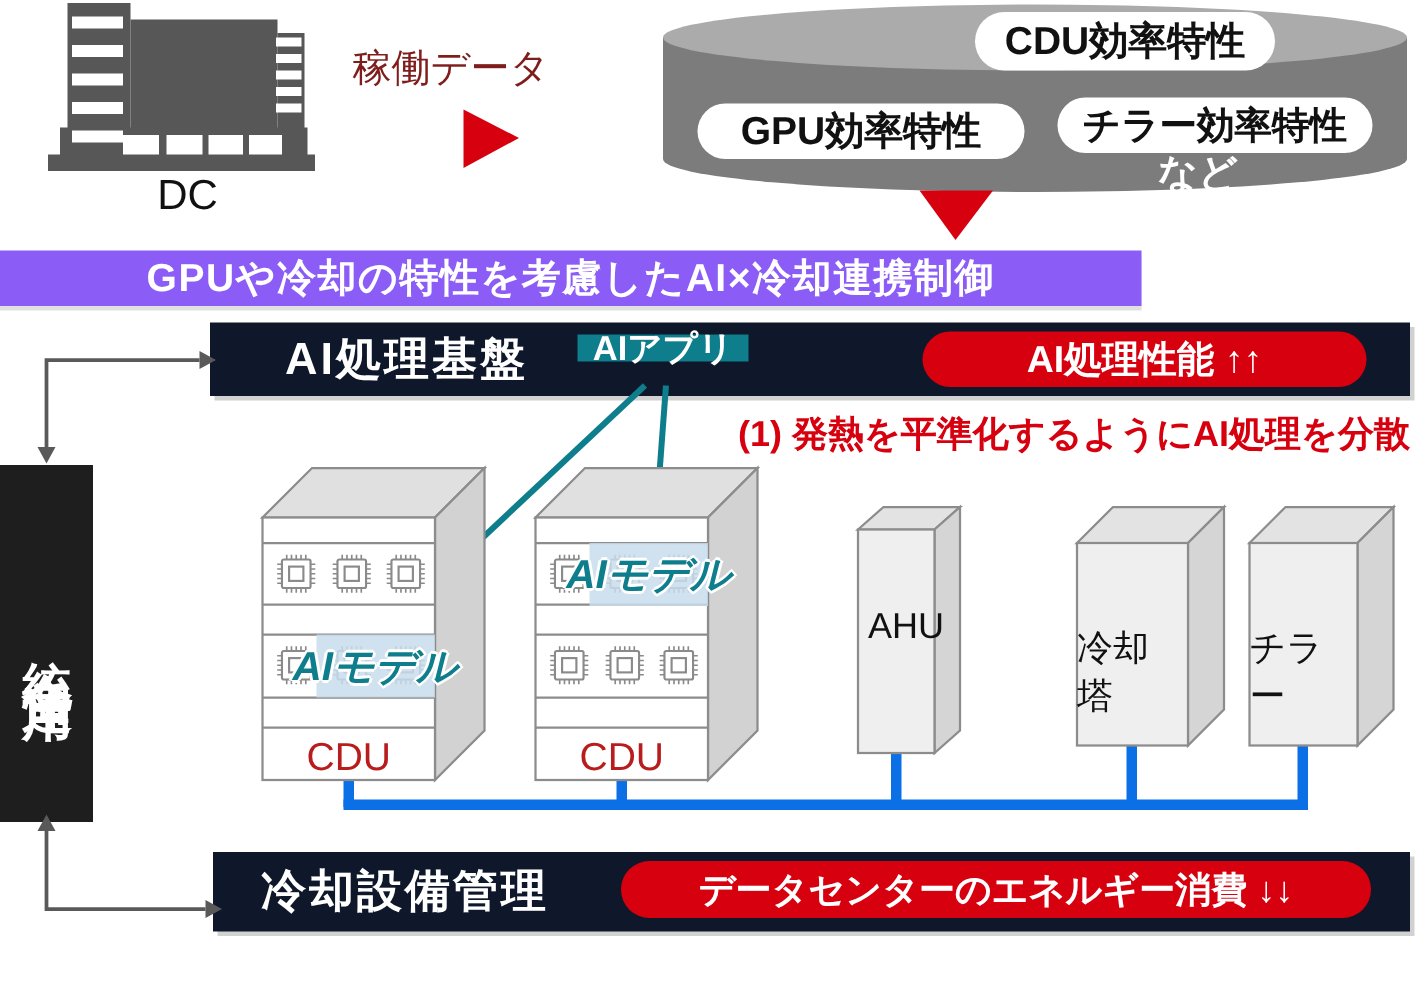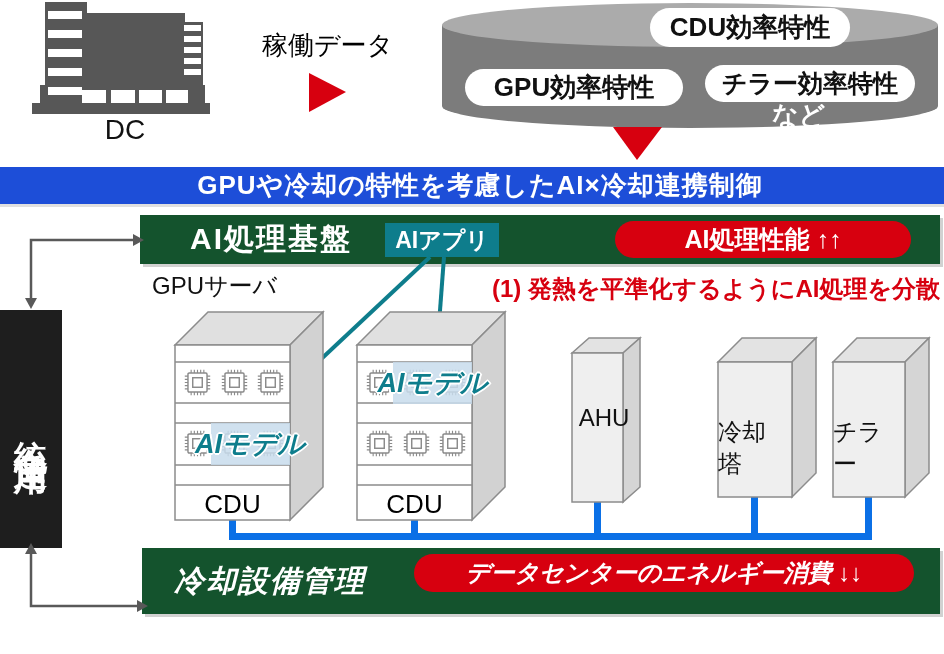--- a/index.html
+++ b/index.html
@@ -10,59 +10,59 @@
   .abs{position:absolute;}
   .layer-svg{position:absolute;left:0;top:0;z-index:2;pointer-events:none;}
   .z1{z-index:1;} .z3{z-index:3;}
 
   
   .ctr{display:flex;align-items:center;justify-content:center;}
   .nowrap{white-space:nowrap;}
 
   
   .dc-label{left:80px;top:114px;width:90px;font-size:28px;color:#111;justify-content:center;}
-  .flow-label{left:262px;top:28px;font-size:26px;color:#000000;}
+  .flow-label{left:235px;top:28px;font-size:26px;color:#7f1d1d;}
 
   
   .pill-white{background:#fff;border-radius:22px;color:#111;font-weight:700;}
   .pill-cdu{left:650px;top:8px;width:200px;height:39px;font-size:26px;}
   .pill-gpu{left:465px;top:69px;width:218px;height:37px;font-size:26px;}
   .pill-chiller{left:705px;top:65px;width:210px;height:37px;font-size:25px;}
   .etc-label{left:772px;top:98px;font-size:26px;font-weight:700;color:#fff;}
 
   
-  .banner{left:0;top:167px;width:928px;height:37px;background:#1d4ed8;color:#fff;
-          font-size:26px;font-weight:700;letter-spacing:1px;box-shadow:0 3px 0 rgba(0,0,0,.12);padding-left:16px;}
-
-  
-  .dark-bar{background:#14532d;box-shadow:3px 3px 0 rgba(0,0,0,.18);}
+  .banner{left:0;top:167px;width:761px;height:37px;background:#8b5cf6;color:#fff;
+          font-size:26px;font-weight:700;letter-spacing:1px;box-shadow:0 3px 0 rgba(0,0,0,.12);}
+
+  
+  .dark-bar{background:#0f172a;box-shadow:3px 3px 0 rgba(0,0,0,.18);}
   .bar-top{left:140px;top:215px;width:800px;height:49px;}
-  .bar-bottom{left:142px;top:548px;width:798px;height:66px;font-style:italic;}
+  .bar-bottom{left:142px;top:568px;width:798px;height:53px;}
   .bar-title{color:#fff;font-weight:700;font-size:30px;letter-spacing:2px;position:absolute;top:0;height:100%;display:flex;align-items:center;}
   .bar-top .bar-title{left:50px;}
   .bar-bottom .bar-title{left:32px;}
-  .badge-teal{position:absolute;left:245px;top:8px;width:114px;height:34px;background:#0e7d8c;
+  .badge-teal{position:absolute;left:245px;top:8px;width:114px;height:18px;background:#0e7d8c;
               color:#fff;font-weight:700;font-size:23px;}
   .pill-red{position:absolute;background:#d7000f;border-radius:20px;color:#fff;font-weight:700;}
   .pill-kpi-top{left:475px;top:6px;width:296px;height:37px;font-size:25px;}
   .pill-kpi-bottom{left:272px;top:6px;width:500px;height:38px;font-size:24px;}
 
   
   .left-rail{left:0;top:310px;width:62px;height:238px;background:#1e1e1e;}
   .left-rail-text{writing-mode:vertical-rl;text-orientation:upright;color:#fff;
                   font-size:34px;font-weight:700;letter-spacing:8px;}
 
   
   .gpu-server-label{left:152px;top:270px;font-size:24px;color:#111;}
   .note{color:#d7000f;font-size:24px;font-weight:600;}
   .note1{left:492px;top:273px;}
   .note2{left:170px;top:549px;width:520px;justify-content:center;}
 
   
-  .cdu-label{font-size:26px;color:#000000;}
+  .cdu-label{font-size:26px;color:#b91c1c;}
   .cdu-1{left:175px;top:488px;width:115px;height:32px;}
   .cdu-2{left:357px;top:488px;width:115px;height:32px;}
   .equip-label{font-size:24px;color:#111;}
   .equip-ahu{left:572px;top:404px;width:64px;}
   .equip-tower{left:718px;top:416px;width:63px;}
   .equip-chiller{left:833px;top:416px;width:72px;}
 
   .ai-model{font-size:27px;font-weight:700;font-style:italic;color:#0e7d8c;
     text-shadow:-2px 0 #fff,2px 0 #fff,0 -2px #fff,0 2px #fff,-1px -1px #fff,1px 1px #fff,-1px 1px #fff,1px -1px #fff;}
   .ai-model-1{left:210px;top:424px;width:80px;height:40px;}
@@ -235,21 +235,20 @@
     <span>CDU効率特性</span>
   </div>
   <div class="abs pill-white pill-gpu ctr z3">
     <span>GPU効率特性</span>
   </div>
   <div class="abs pill-white pill-chiller ctr z3">
     <span>チラー効率特性</span>
   </div>
   <div class="abs etc-label nowrap z3">など</div>
 
-  <div class="abs gpu-server-label nowrap z3">GPUサーバ</div>
   <div class="abs note note1 nowrap z3">(1) 発熱を平準化するようにAI処理を分散</div>
 
   <div class="abs ai-model ai-model-1 ctr nowrap z3">AIモデル</div>
   <div class="abs ai-model ai-model-2 ctr nowrap z3">AIモデル</div>
 
   <div class="abs cdu-label cdu-1 ctr z3">CDU</div>
   <div class="abs cdu-label cdu-2 ctr z3">CDU</div>
 
   <div class="abs equip-label equip-ahu ctr z3">AHU</div>
   <div class="abs equip-label equip-tower ctr z3">冷却塔</div>

